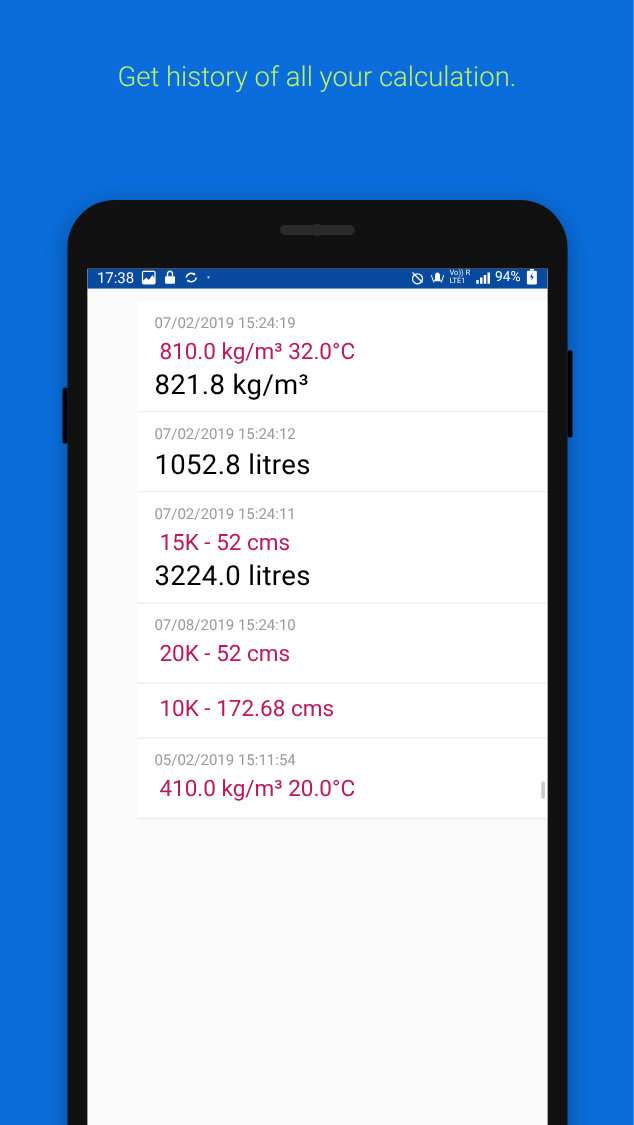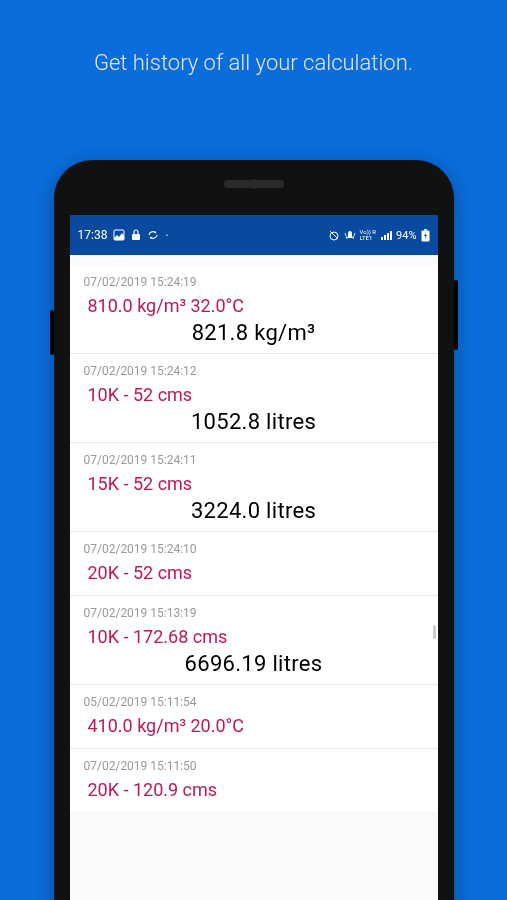--- a/index.html
+++ b/index.html
@@ -5,21 +5,21 @@
   * { margin: 0; padding: 0; box-sizing: border-box; }
   body {
     font-family: -apple-system, BlinkMacSystemFont, "Segoe UI", Roboto, Arial, sans-serif;
     background: #0a6ddb;
     width: 507px;
     height: 900px;
     overflow: hidden;
     position: relative;
   }
   .headline {
-    color: #e5e5e5;
+    color: #bef264;
     text-align: center;
     font-size: 22px;
     font-weight: 300;
     padding: 50px 20px 0;
   }
   .phone-frame {
     position: absolute;
     left: 50%;
     transform: translateX(-50%);
     top: 160px;
@@ -72,23 +72,23 @@
     position: absolute;
     top: 55px;
     left: 16px;
     right: 16px;
     bottom: 0;
     overflow: hidden;
   }
   .status-bar {
     background: #084aa0;
     color: #fff;
-    height: 40px;
+    height: 16px;
     display: flex;
-    align-items: center;
+    align-items: flex-start;
     justify-content: space-between;
     padding: 0 8px;
     font-size: 12px;
   }
   .status-left {
     display: flex;
     align-items: center;
     gap: 6px;
   }
   .status-right {
@@ -105,36 +105,37 @@
   .history-list {
     background: #fafafa;
     height: calc(100% - 34px);
     overflow-y: auto;
   }
   .history-item {
     background: #fff;
     padding: 10px 14px 8px;
     border-bottom: 1px solid #e8e8e8;
     box-shadow: 0 1px 0 rgba(0,0,0,0.02);
+    margin-left: 40px;
   }
   .item-ts {
     font-size: 12px;
     color: #999;
     margin-bottom: 6px;
   }
   .item-input {
     font-size: 18px;
     color: #be185d;
     margin-bottom: 4px;
     padding-left: 4px;
   }
   .item-result {
     font-size: 22px;
     color: #000;
-    text-align: center;
+    text-align: left;
     letter-spacing: 0.3px;
   }
   .scrollbar-hint {
     position: absolute;
     right: 2px;
     top: 410px;
     width: 3px;
     height: 14px;
     background: rgba(0,0,0,0.2);
     border-radius: 2px;
@@ -207,43 +208,35 @@
     <div class="app-bar"></div>
 
     <div class="history-list">
       <div class="history-item">
         <div class="item-ts">07/02/2019 15:24:19</div>
         <div class="item-input">810.0 kg/m³ 32.0°C</div>
         <div class="item-result">821.8 kg/m³</div>
       </div>
       <div class="history-item">
         <div class="item-ts">07/02/2019 15:24:12</div>
-        <div class="item-input">10K - 52 cms</div>
         <div class="item-result">1052.8 litres</div>
       </div>
       <div class="history-item">
         <div class="item-ts">07/02/2019 15:24:11</div>
         <div class="item-input">15K - 52 cms</div>
         <div class="item-result">3224.0 litres</div>
       </div>
       <div class="history-item">
-        <div class="item-ts">07/02/2019 15:24:10</div>
+        <div class="item-ts">07/08/2019 15:24:10</div>
         <div class="item-input">20K - 52 cms</div>
       </div>
       <div class="history-item">
-        <div class="item-ts">07/02/2019 15:13:19</div>
         <div class="item-input">10K - 172.68 cms</div>
-        <div class="item-result">6696.19 litres</div>
       </div>
       <div class="history-item">
         <div class="item-ts">05/02/2019 15:11:54</div>
         <div class="item-input">410.0 kg/m³ 20.0°C</div>
-      </div>
-      <div class="history-item" style="border-bottom:none">
-        <div class="item-ts">07/02/2019 15:11:50</div>
-        <div class="item-input">20K - 120.9 cms</div>
-        <div class="item-result"></div>
       </div>
     </div>
 
     <div class="scrollbar-hint"></div>
   </div>
 </div>
 
 </body></html>

